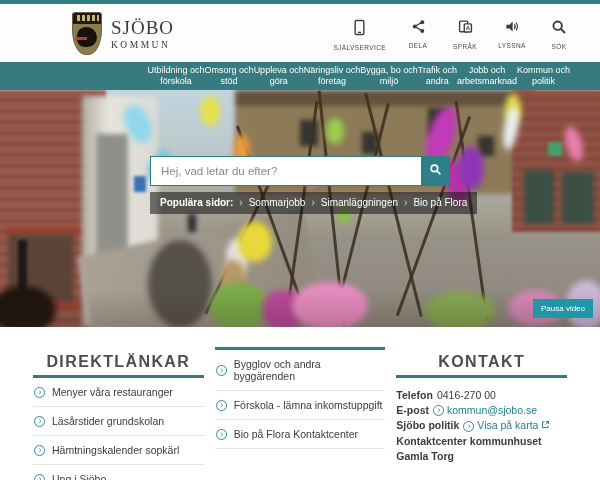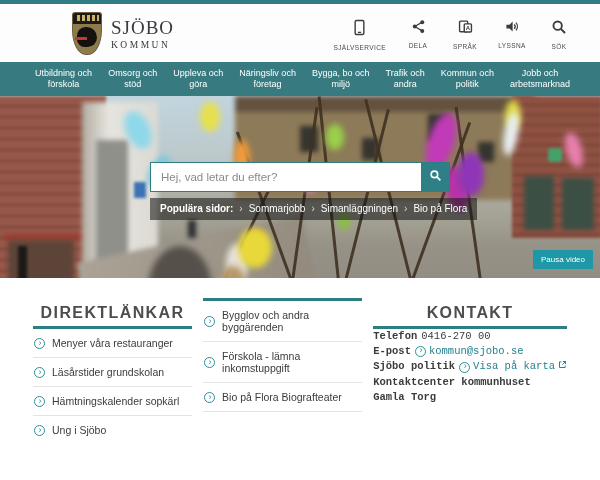--- a/index.html
+++ b/index.html
@@ -17,25 +17,25 @@
       linear-gradient(90deg,#c9b36a 0 3px,transparent 3px 5px,#c9b36a 5px 8px,transparent 8px 10px,#c9b36a 10px 13px,transparent 13px 15px,#c9b36a 15px 18px,transparent 18px 20px,#c9b36a 20px); }
   .shield .boar { position:absolute; left:4px; top:14px; width:20px; height:20px; background:#14110e; border-radius:45% 55% 50% 40%; }
   .shield .tusk { position:absolute; left:2px; top:24px; width:12px; height:3px; background:#c03a30; }
   .logo-text .l1 { font-family:"Liberation Serif", serif; font-size:19px; letter-spacing:1px; color:#3a3a42; }
   .logo-text .l2 { font-family:"Liberation Serif", serif; font-size:9.5px; letter-spacing:2.5px; color:#3a3a42; margin-top:1px; }
   .actions { position:absolute; right:26px; top:15px; display:flex; gap:17px; }
   .action { display:flex; flex-direction:column; align-items:center; gap:4px; cursor:pointer; min-width:30px; }
   .action .lbl { font-size:6.5px; letter-spacing:.4px; color:#4a4a4a; white-space:nowrap; }
 
   
-  .nav { position:relative; z-index:3; height:34px; background:#377b80; display:flex; align-items:center; justify-content:space-between; padding:0 30px 0 35px; }
+  .nav { position:relative; z-index:3; height:28px; background:#377b80; display:flex; align-items:center; justify-content:flex-end; padding:0 30px 0 24px; }
   .nav a { position:relative; z-index:3; color:#fff; text-decoration:none; font-size:9px; line-height:1.25; text-align:center; display:block; }
 
   
-  .hero { position:relative; height:182px; overflow:hidden; background:linear-gradient(180deg,#c2d5de 0,#bcc9cc 60px,#a9a79b 110px,#979287 150px,#8c867b 237px); }
+  .hero { position:relative; height:237px; overflow:hidden; background:linear-gradient(180deg,#c2d5de 0,#bcc9cc 60px,#a9a79b 110px,#979287 150px,#8c867b 237px); }
   .hero .ph { position:absolute; }
   .blur1{filter:blur(1.5px);} .blur2{filter:blur(2.5px);}
   .blob { position:absolute; border-radius:50%; filter:blur(3px); }
   .branch { position:absolute; width:2.5px; background:#3f3022; filter:blur(.7px); opacity:.9; }
   .search-wrap { position:absolute; z-index:10; left:150px; top:66px; width:300px; }
   .searchbar { display:flex; height:30px; border:1px solid #2e7d82; background:#fff; }
   .searchbar input { flex:1; border:0; outline:0; padding:0 10px; font-size:11.5px; color:#555; font-family:"Liberation Sans",sans-serif; background:#fff; }
   .searchbar input::placeholder { color:#8a8a8a; }
   .searchbar .go { width:28px; background:#2e7f86; border:0; display:flex; align-items:center; justify-content:center; cursor:pointer; }
   .popular { display:inline-flex; align-items:center; gap:6px; margin-top:6px; background:rgba(25,25,25,.58); color:#fff; font-size:10px; padding:5px 10px 6px; white-space:nowrap; }
@@ -46,21 +46,21 @@
 
   
   .columns { display:flex; gap:11px; padding:20px 33px 0 33px; background:#fff; }
   .col { flex:1; }
   .col-title { font-size:16px; font-weight:bold; letter-spacing:1.4px; color:#4d4d4d; text-align:center; padding:6px 0 4px; }
   .col-rule { height:3px; background:#2e7d82; }
   .linklist { list-style:none; }
   .linklist li { border-bottom:1px solid #e4e4e4; }
   .link-item { display:flex; align-items:center; gap:7px; padding:8px 1px; font-size:10.5px; color:#3b3b3b; text-decoration:none; cursor:pointer; }
   .cicon { flex:0 0 auto; width:11px; height:11px; border:1px solid #2e8f96; border-radius:50%; color:#2e8f96; font-size:9px; line-height:9px; display:flex; align-items:center; justify-content:center; padding-left:1px; }
-  .kontakt { font-size:10.5px; color:#3b3b3b; line-height:1.45;font-family:Liberation Mono, monospace; }
+  .kontakt { padding-top:10px; font-size:10.5px; color:#3b3b3b; line-height:1.45; }
   .k-line { display:flex; align-items:center; gap:4px; white-space:nowrap; }
   .k-line b { font-weight:bold; }
   .k-line a { color:#23818e; text-decoration:none; cursor:pointer; display:inline-flex; align-items:center; gap:3px; }
   .k-office { }
   .k-office .t { font-weight:bold; }
 </style>
 </head>
 <body>
 
 <div class="page">
@@ -134,22 +134,22 @@
     </div>
   </div>
 
   <nav class="nav">
     <a><span>Utbildning och</span><br><span>förskola</span></a>
     <a><span>Omsorg och</span><br><span>stöd</span></a>
     <a><span>Uppleva och</span><br><span>göra</span></a>
     <a><span>Näringsliv och</span><br><span>företag</span></a>
     <a><span>Bygga, bo och</span><br><span>miljö</span></a>
     <a><span>Trafik och</span><br><span>andra</span></a>
+    <a><span>Jobb och</span><br><span>arbetsmarknad</span></a>
     <a><span>Kommun och</span><br><span>politik</span></a>
-    <a><span>Jobb och</span><br><span>arbetsmarknad</span></a>
   </nav>
 
   <div class="hero">
 
     <div class="ph blur1" style="left:-6px;top:0;width:112px;height:237px;background:repeating-linear-gradient(180deg,#96584a 0 9px,#7e4537 9px 11px);"></div>
     <div class="ph blur2" style="left:4px;top:138px;width:86px;height:6px;background:#a03c30;"></div>
     <div class="ph blur2" style="left:8px;top:144px;width:66px;height:70px;background:#5d4438;"></div>
     <div class="ph blur2" style="left:4px;top:212px;width:86px;height:6px;background:#a03c30;"></div>
     <div class="ph blur1" style="left:18px;top:150px;width:9px;height:87px;background:#1c1a18;"></div>
     <div class="ph blur2" style="left:82px;top:6px;width:76px;height:231px;background:linear-gradient(90deg,#b2aca2,#e6e4de 35%,#dcdad3);"></div>
@@ -270,21 +270,21 @@
           </li>
         <li>
             <a class="link-item">
               <span class="cicon">›</span>
               <span>Förskola - lämna inkomstuppgift</span>
             </a>
           </li>
         <li>
             <a class="link-item">
               <span class="cicon">›</span>
-              <span>Bio på Flora Biografteater</span>
+              <span>Bio på Flora Kontaktcenter</span>
             </a>
           </li>
 
       </ul>
     </div>
     <div class="col">
       <div class="col-title">KONTAKT</div>
       <div class="col-rule"></div>
       <div class="kontakt">
         <div class="k-line">

